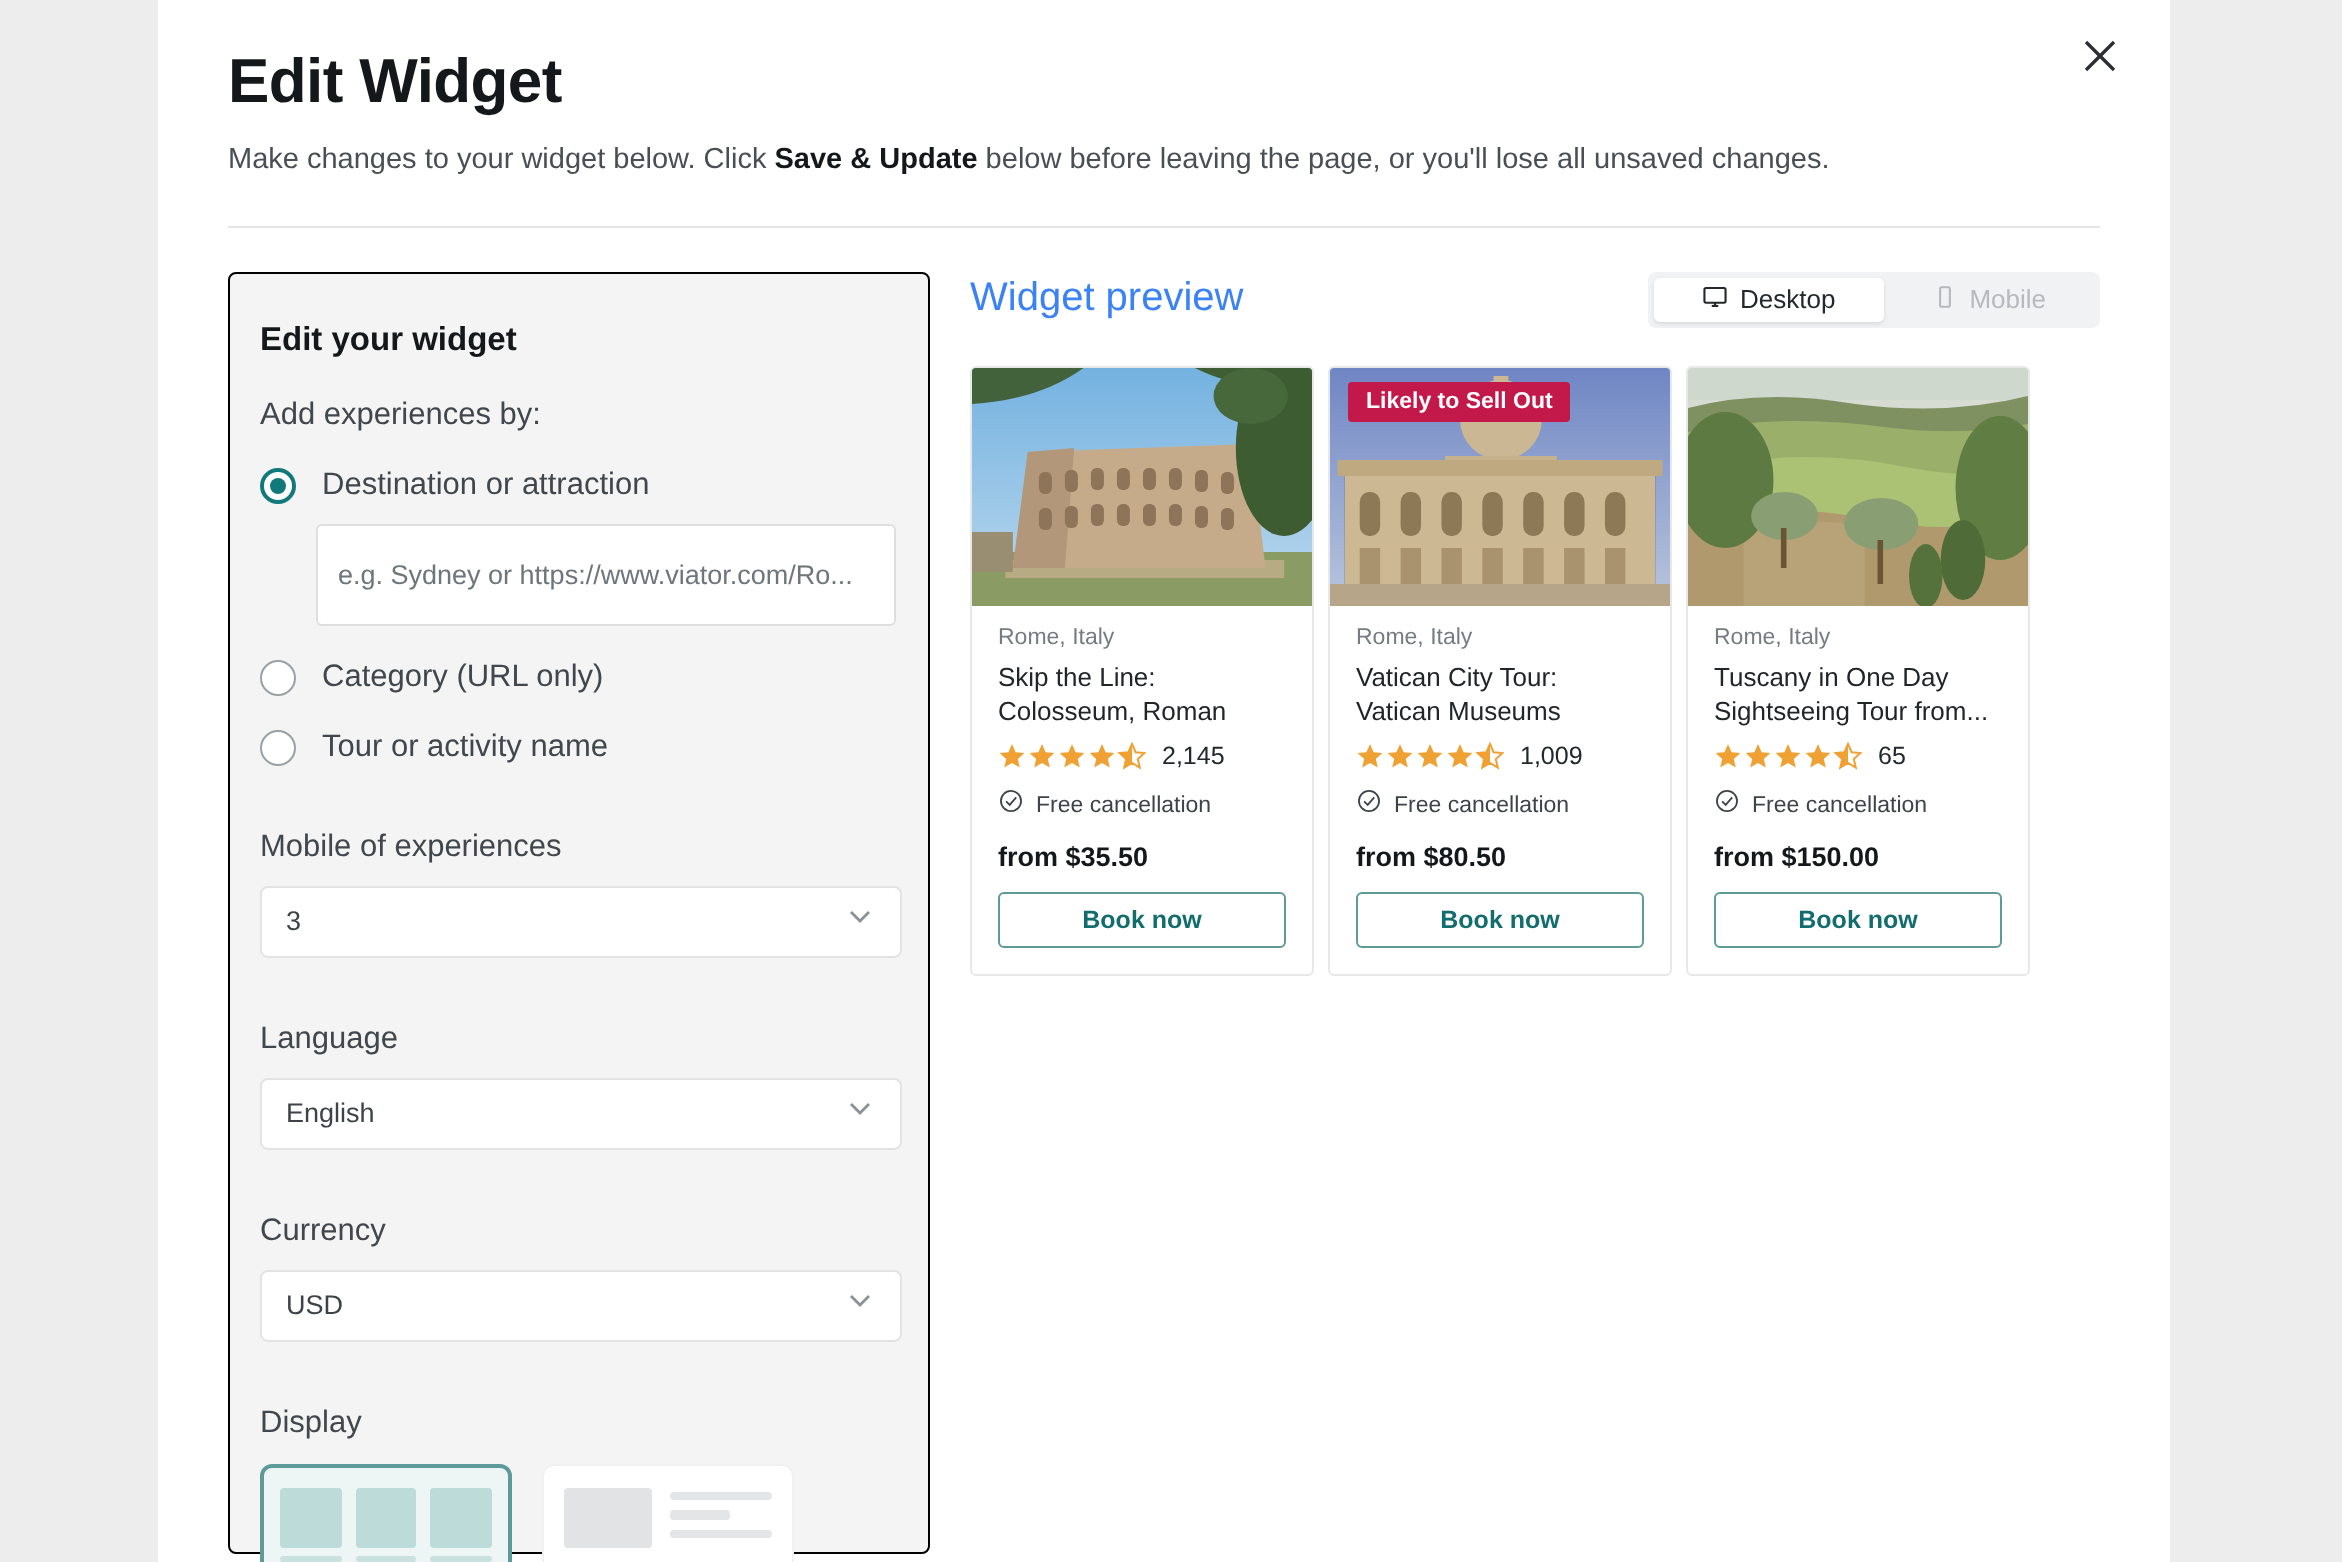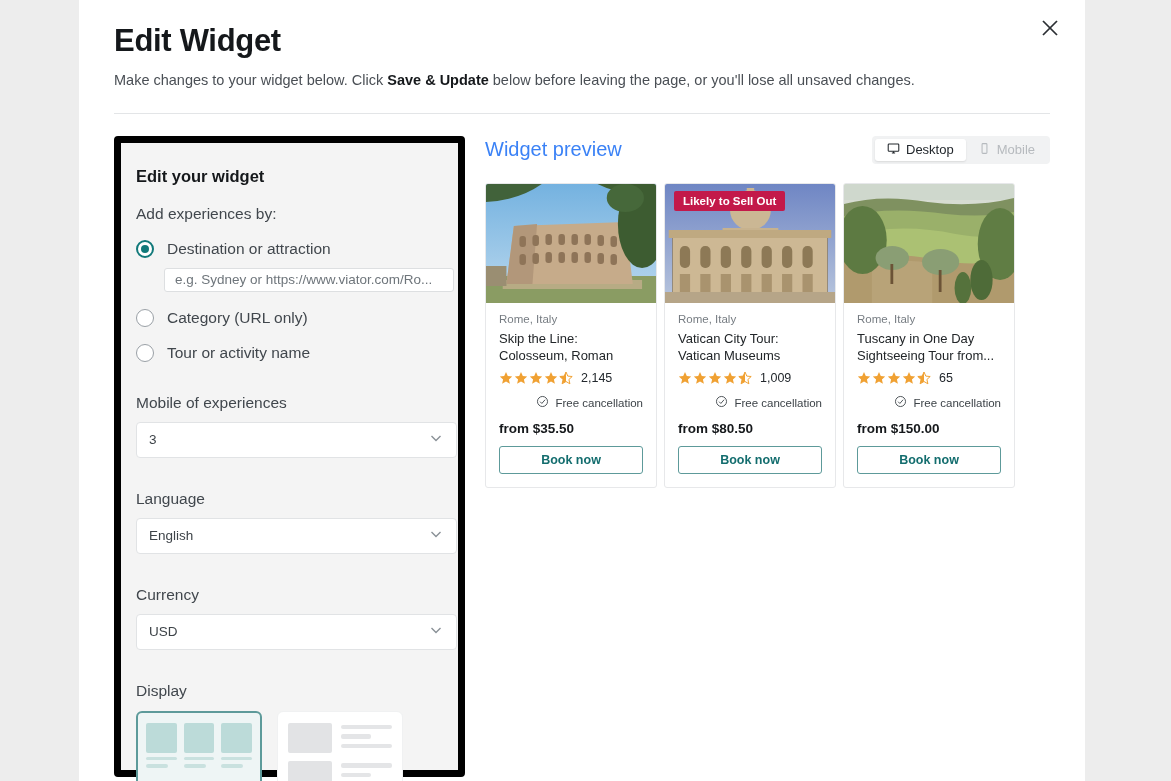--- a/index.html
+++ b/index.html
@@ -33,40 +33,40 @@
   }
   .modal-sub b { color: #15181b; font-weight: bold; }
   .divider {
     margin: 22px 35px 0 35px; height: 1px; background: #e3e5e7;
   }
 
   .body { display: flex; padding: 22px 35px 0 35px; gap: 20px; }
 
   
   .form-panel {
-    width: 351px; background: #f4f4f4; border: 7px solid #000000;
+    width: 351px; background: #f4f4f4; border: 1px solid #000000;
     border-radius: 4px; padding: 24px 15px 0 15px; height: 641px;
   }
   .form-title { font-size: 16.5px; font-weight: bold; color: #15181b; }
   .form-sub { font-size: 15.5px; color: #41474d; margin-top: 19px; }
 
   .radio-row { display: flex; align-items: center; gap: 13px; margin-top: 17px; }
   .radio {
     width: 18px; height: 18px; border-radius: 50%;
     border: 1.6px solid #9aa0a6; background: #fff; flex: none; position: relative;
   }
   .radio.on { border-color: #11797a; border-width: 2px; }
   .radio.on::after {
     content: ""; position: absolute; inset: 3px;
     border-radius: 50%; background: #11797a;
   }
   .radio-label { font-size: 15.5px; color: #41474d; }
 
   .text-input {
-    margin: 10px 0 0 28px; width: 290px; height: 24px;
+    margin: 10px 0 0 28px; width: 290px; height: 51px;
     border: 1px solid #dddfe1; border-radius: 3px; background: #fff;
     padding: 0 10px; font-size: 13.5px; color: #5f666c;
     font-family: "Liberation Sans", sans-serif;
   }
   .text-input::placeholder { color: #6e757b; }
 
   .field-group { margin-top: 32px; }
   .field-label { font-size: 15.5px; color: #41474d; margin-bottom: 10px; }
   .select-box {
     width: 321px; height: 36px; background: #fff;
@@ -101,21 +101,21 @@
     display: flex; align-items: center; justify-content: space-between;
     margin-bottom: 19px;
   }
   .preview-title { font-size: 20px; font-weight: normal; color: #3b82f6; }
   .seg {
     display: flex; background: #f1f2f3; border-radius: 4px; padding: 3px;
     height: 28px; align-items: center;
   }
   .seg-btn {
     display: flex; align-items: center; gap: 6px; height: 22px;
-    padding: 0 12px; border-radius: 3px; font-size: 13px;
+    padding: 0 24px; border-radius: 3px; font-size: 13px;
     color: #b6babe; cursor: pointer; border: none; background: transparent;
     font-family: "Liberation Sans", sans-serif;
   }
   .seg-btn.on { background: #fff; color: #23282d; box-shadow: 0 1px 2px rgba(0,0,0,.10); }
 
   .cards { display: flex; gap: 7px; }
   .card {
     width: 172px; background: #fff; border: 1px solid #e7e8ea;
     border-radius: 3px; overflow: hidden; position: relative;
   }
@@ -127,21 +127,21 @@
   }
   .card-body { padding: 10px 13px 13px 13px; }
   .card-loc { font-size: 11.5px; color: #767c82; }
   .card-name {
     font-size: 13px; color: #222629; line-height: 1.32; margin-top: 5px;
     height: 34px; overflow: hidden;
   }
   .rating { display: flex; align-items: center; gap: 8px; margin-top: 7px; }
   .stars { display: flex; gap: 0px; }
   .count { font-size: 12.5px; color: #23282d; }
-  .cancel { display: flex; align-items: center; gap: 6px; margin-top: 9px; justify-content: flex-end; }
+  .cancel { display: flex; align-items: center; gap: 6px; margin-top: 9px; }
   .cancel-txt { font-size: 11.5px; color: #3d4348; }
   .price { font-size: 13.5px; font-weight: bold; color: #15181b; margin-top: 9px; }
   .book {
     display: block; width: 100%; margin-top: 10px; height: 28px;
     border: 1px solid #5d9a9a; border-radius: 3px; background: #fff;
     color: #136d6e; font-size: 12.5px; font-weight: bold; cursor: pointer;
     font-family: "Liberation Sans", sans-serif;
   }
   .powered { font-size: 12px; color: #6e757b; margin-top: 12px; }
 </style>

